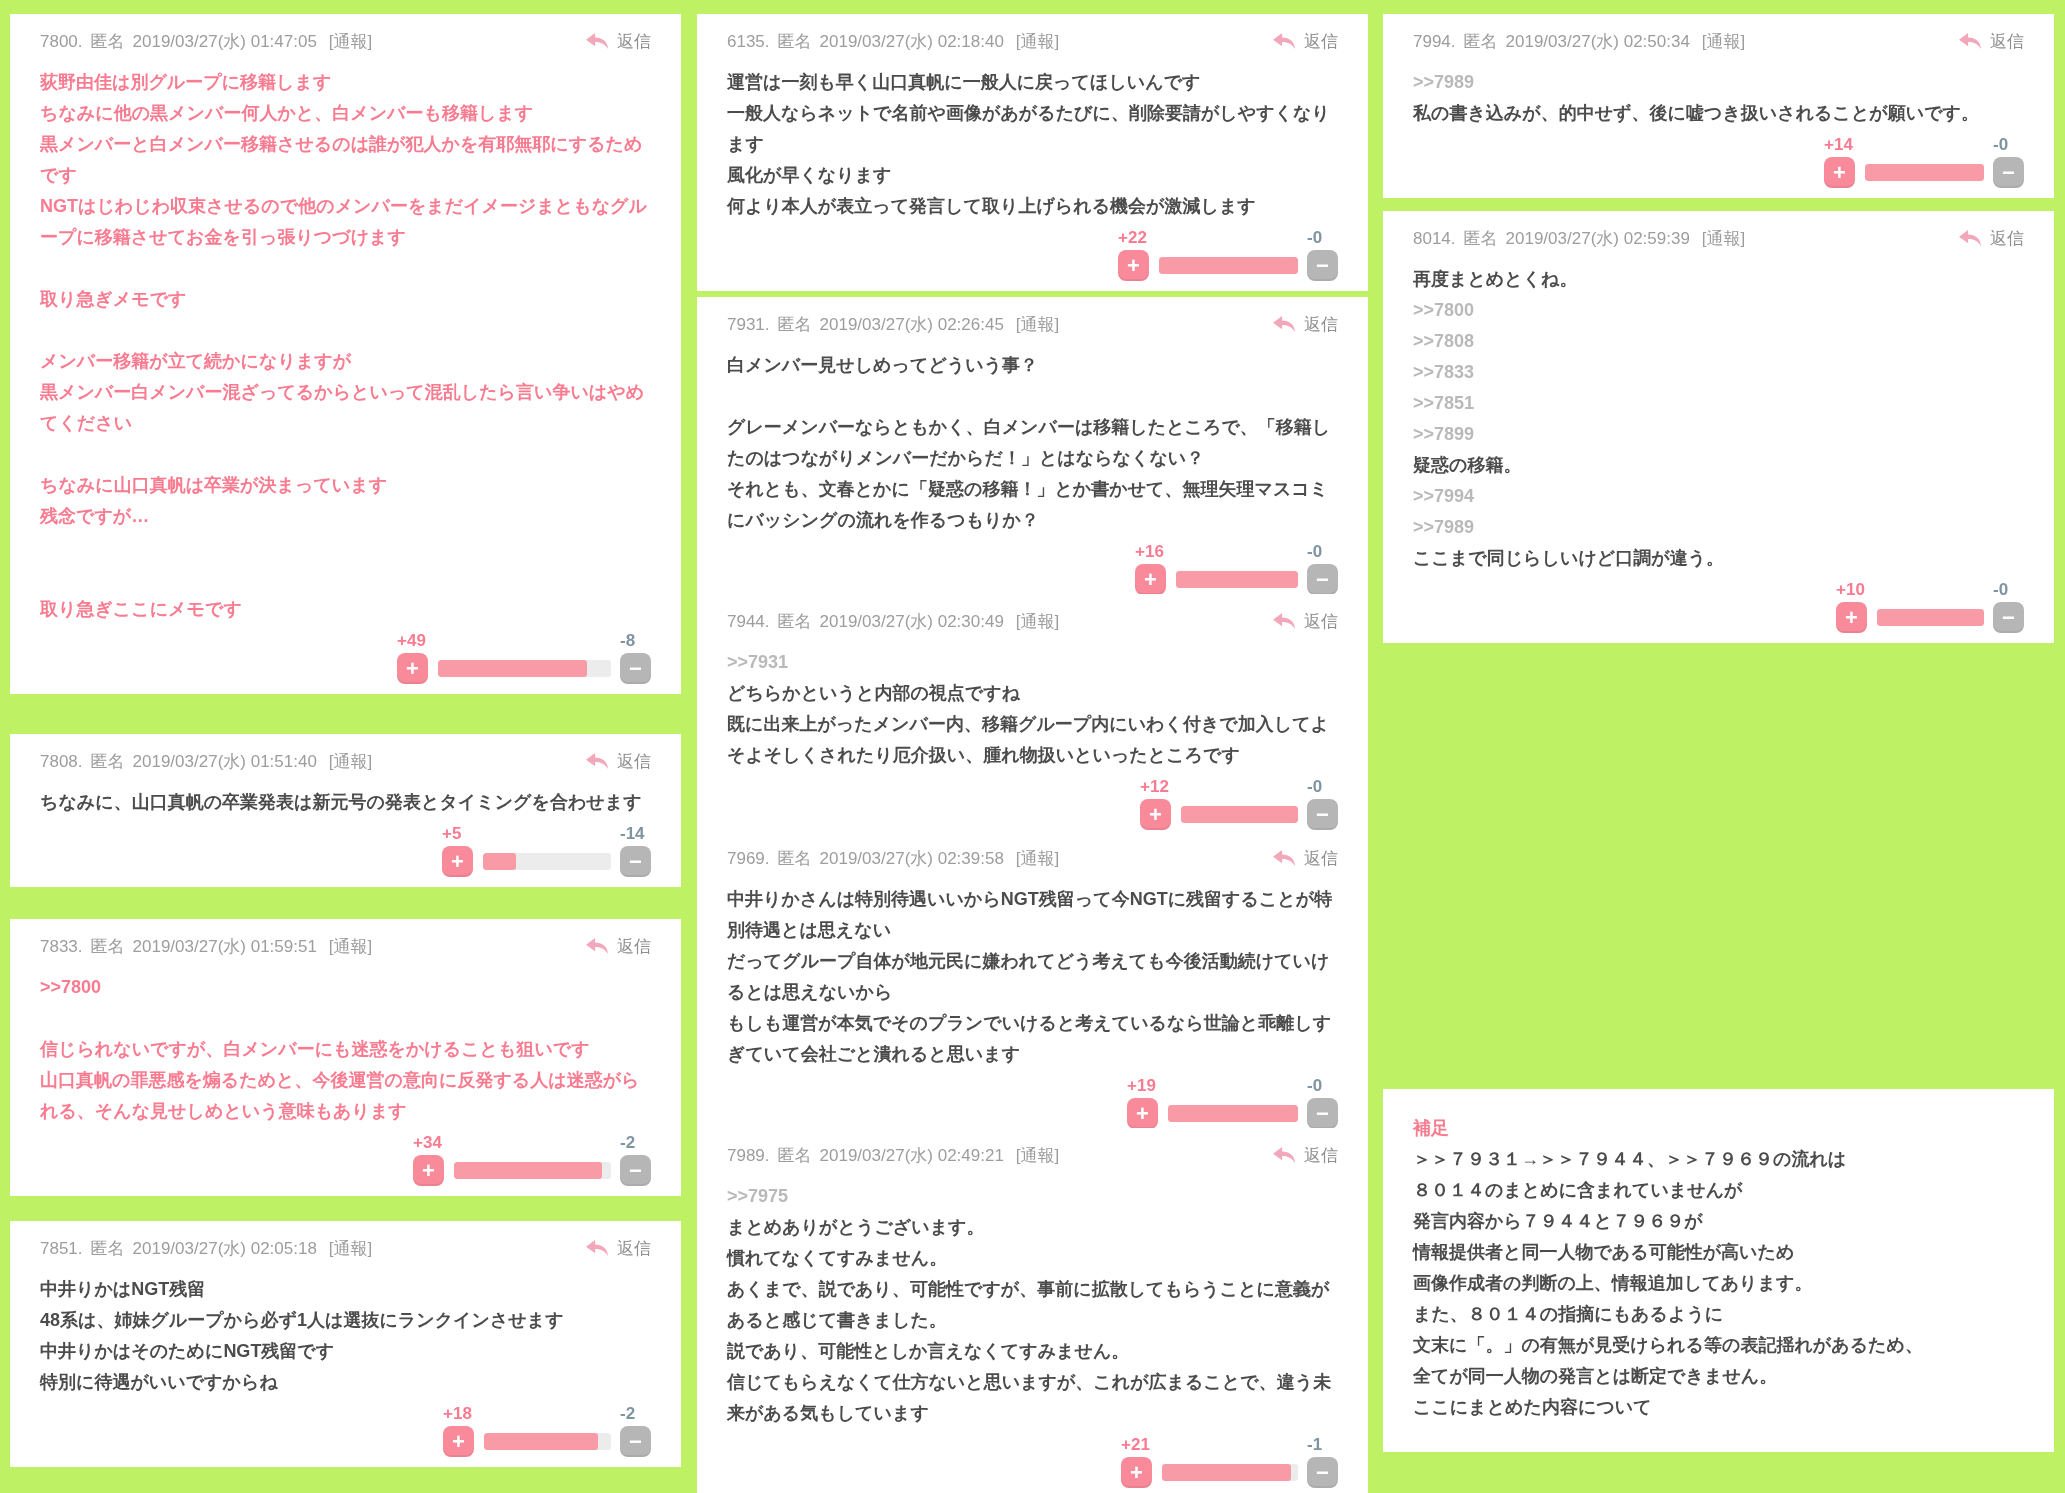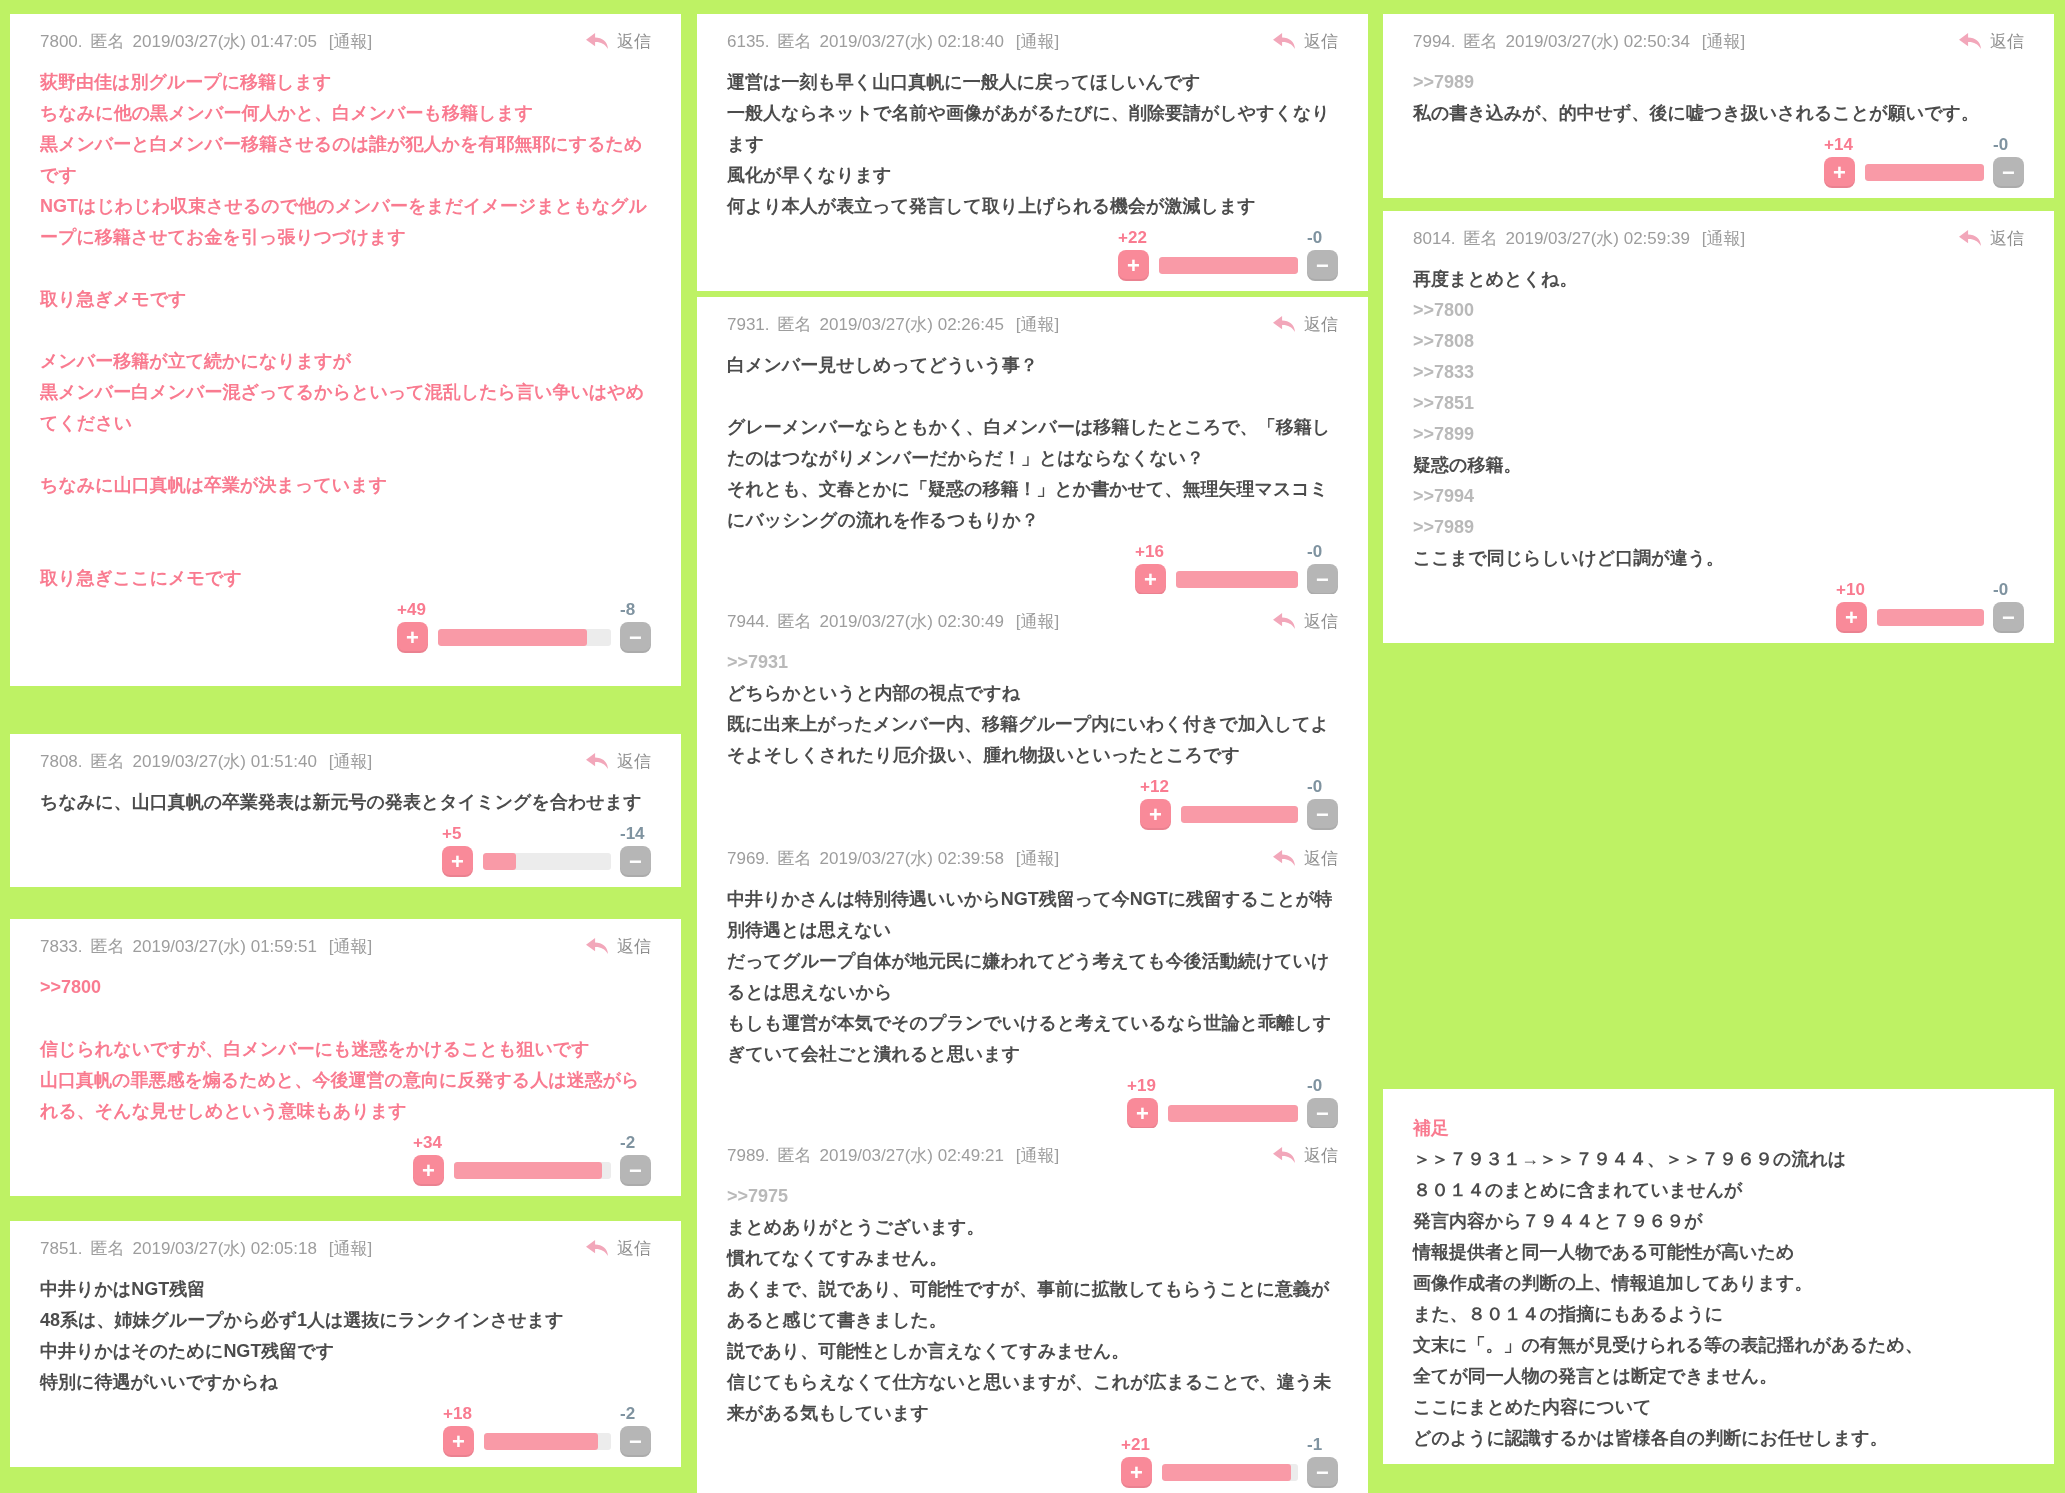--- a/index.html
+++ b/index.html
@@ -95,20 +95,21 @@
         <div class="line"><span class="c-pink">ちなみに他の黒メンバー何人かと、白メンバーも移籍します</span></div>
         <div class="line"><span class="c-pink">黒メンバーと白メンバー移籍させるのは誰が犯人かを有耶無耶にするためです</span></div>
         <div class="line"><span class="c-pink">NGTはじわじわ収束させるので他のメンバーをまだイメージまともなグループに移籍させてお金を引っ張りつづけます</span></div>
         <div class="line"><span class="c-pink"></span></div>
         <div class="line"><span class="c-pink">取り急ぎメモです</span></div>
         <div class="line"><span class="c-pink"></span></div>
         <div class="line"><span class="c-pink">メンバー移籍が立て続かになりますが</span></div>
         <div class="line"><span class="c-pink">黒メンバー白メンバー混ざってるからといって混乱したら言い争いはやめてください</span></div>
         <div class="line"><span class="c-pink"></span></div>
         <div class="line"><span class="c-pink">ちなみに山口真帆は卒業が決まっています</span></div>
+        <div class="line"><span class="c-pink">残念ですが…</span></div>
         <div class="line"><span class="c-pink"></span></div>
         <div class="line"><span class="c-pink"></span></div>
         <div class="line"><span class="c-pink">取り急ぎここにメモです</span></div>
       </div>
       <div class="votes">
         <div class="vote-col">
           <div class="vote-num plus-num">+49</div>
           <button class="vote-btn plus-btn">
             <span>+</span>
           </button>
@@ -492,16 +493,15 @@
         <div class="line"><span class="c-pink">補足</span></div>
         <div class="line"><span class="c-dark">＞＞７９３１→＞＞７９４４、＞＞７９６９の流れは</span></div>
         <div class="line"><span class="c-dark">８０１４のまとめに含まれていませんが</span></div>
         <div class="line"><span class="c-dark">発言内容から７９４４と７９６９が</span></div>
         <div class="line"><span class="c-dark">情報提供者と同一人物である可能性が高いため</span></div>
         <div class="line"><span class="c-dark">画像作成者の判断の上、情報追加してあります。</span></div>
         <div class="line"><span class="c-dark">また、８０１４の指摘にもあるように</span></div>
         <div class="line"><span class="c-dark">文末に「。」の有無が見受けられる等の表記揺れがあるため、</span></div>
         <div class="line"><span class="c-dark">全てが同一人物の発言とは断定できません。</span></div>
         <div class="line"><span class="c-dark">ここにまとめた内容について</span></div>
-        <div class="line"><span class="c-dark">どのように認識するかは皆様各自の判断にお任せします。</span></div>
       </div>
     </div>
   </div>
 
 </body></html>

